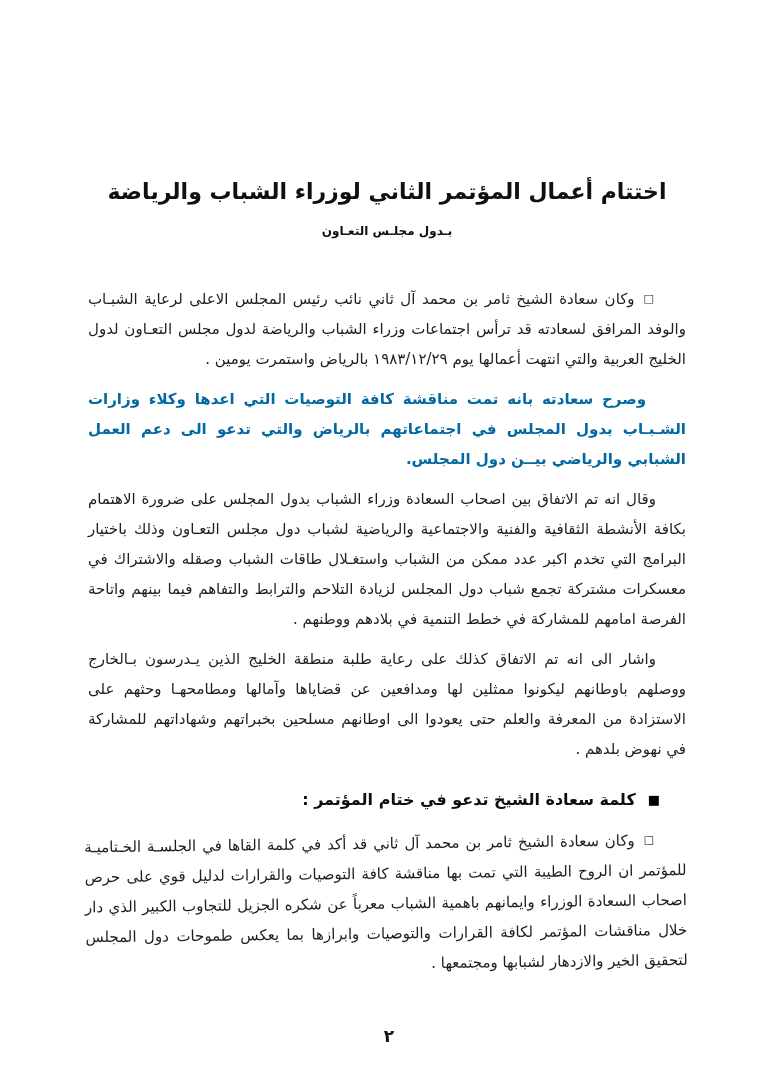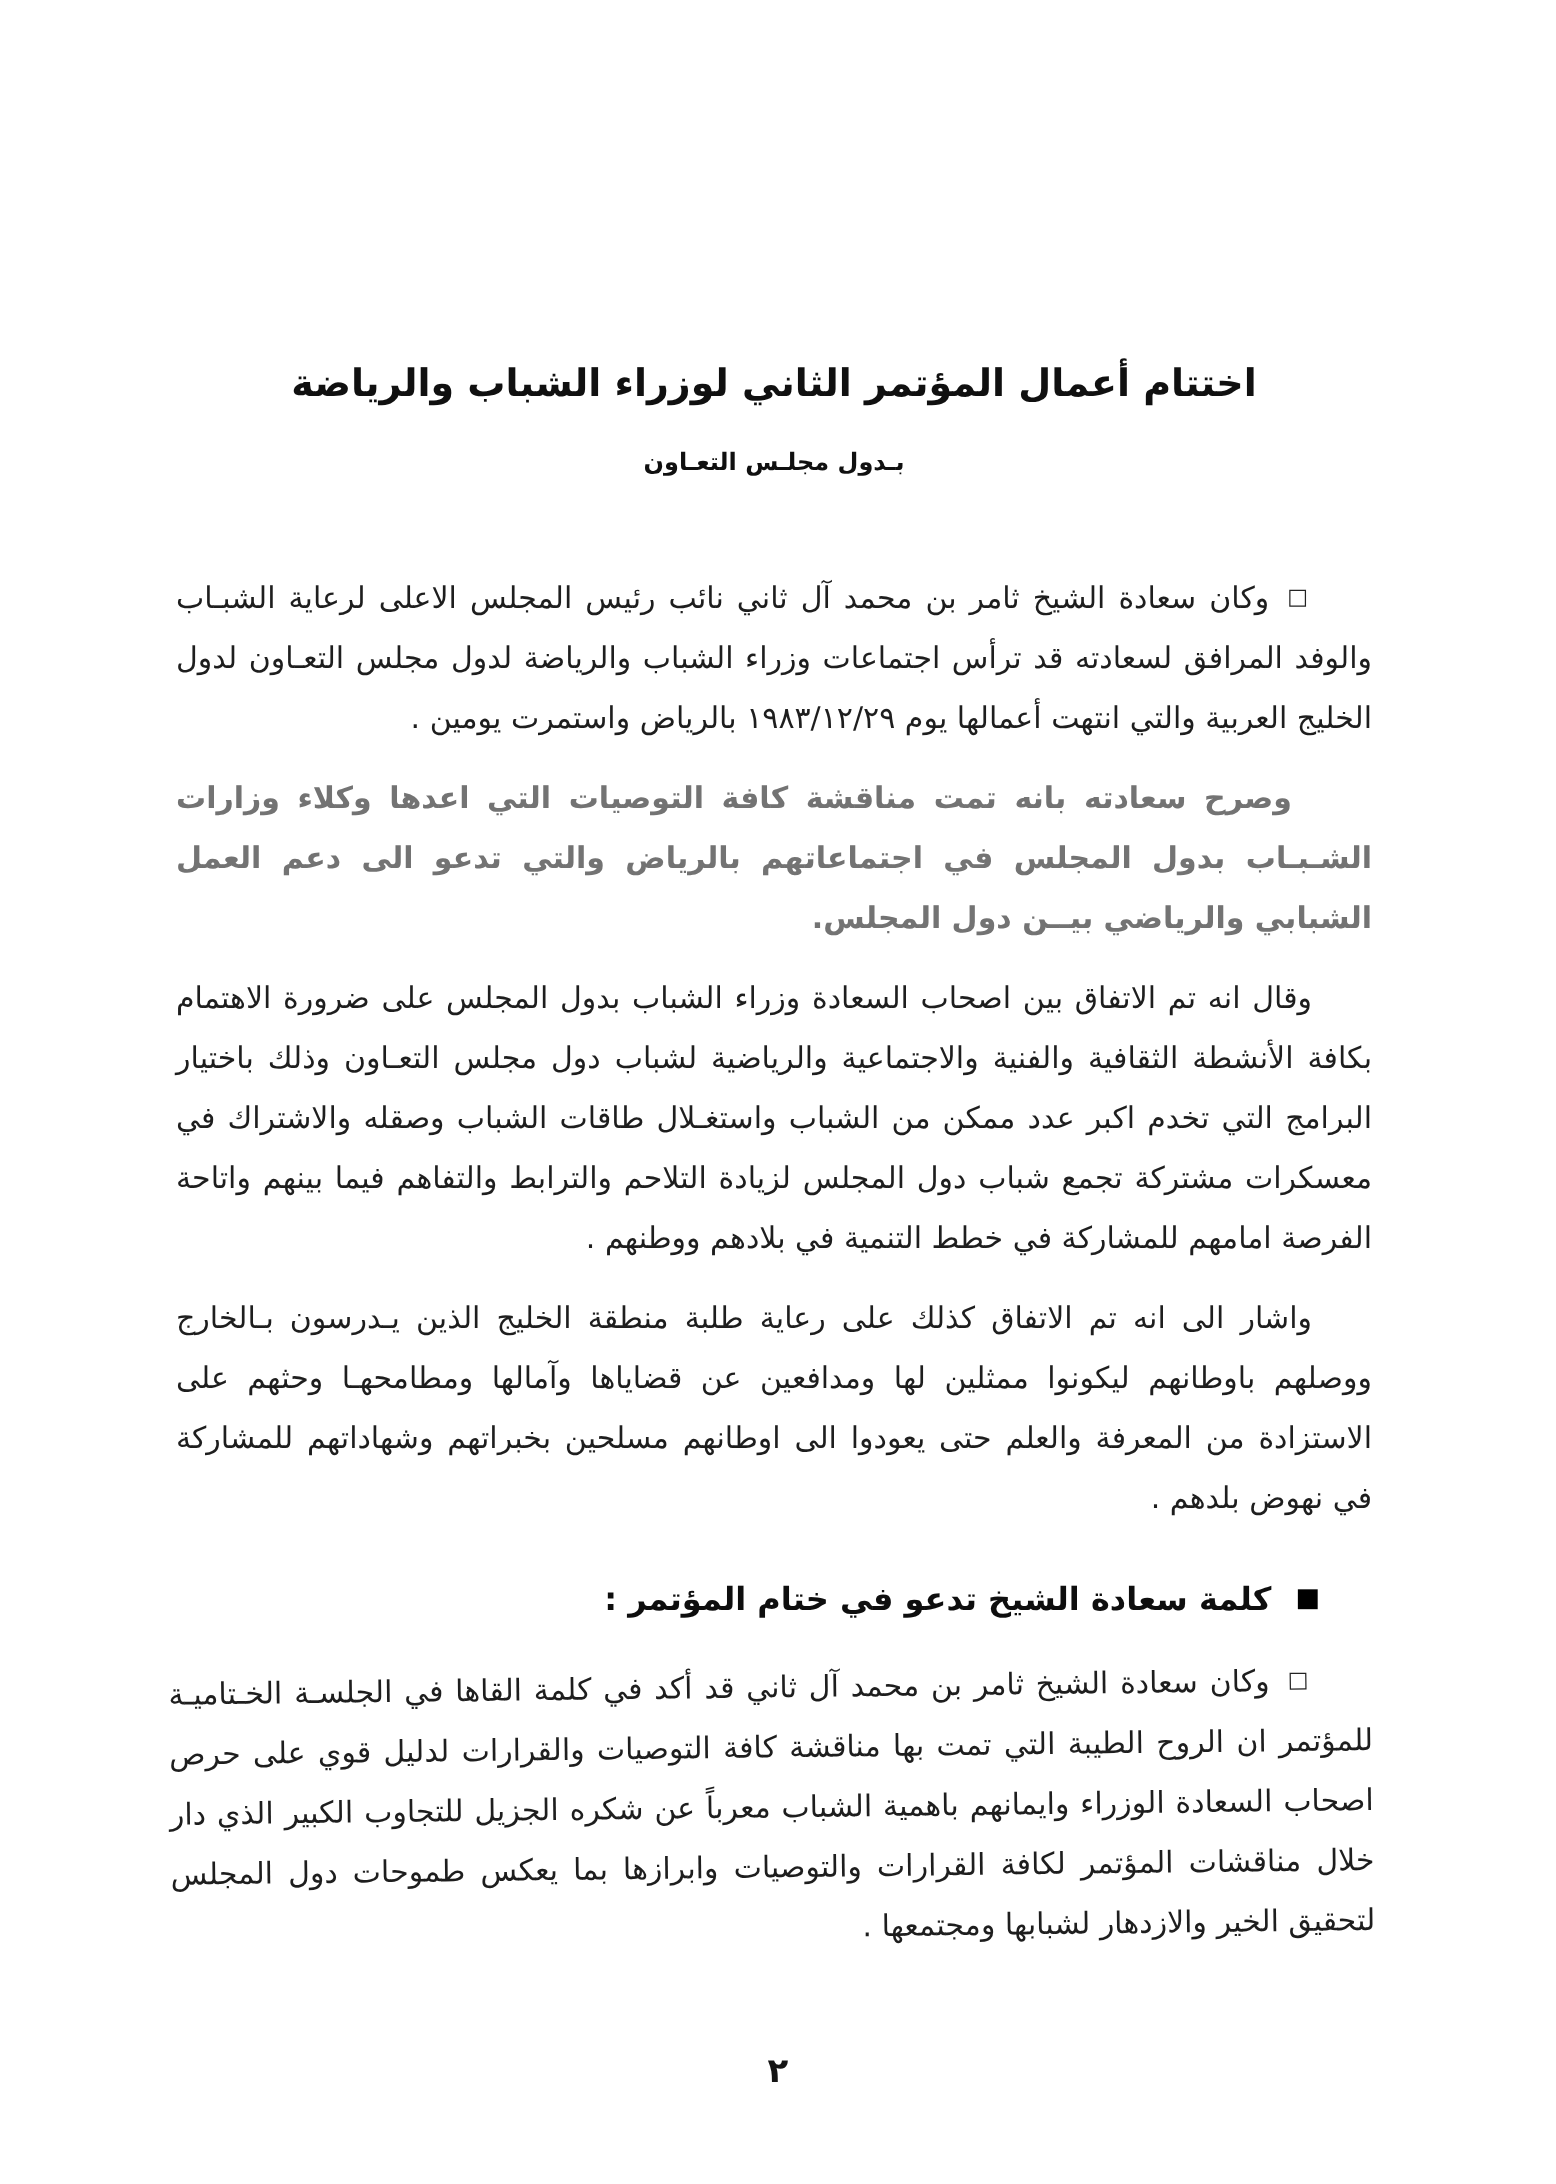--- a/index.html
+++ b/index.html
@@ -24,21 +24,21 @@
     padding: 172px 92px 0 88px;
     direction: rtl;
   }
   .doc-title {
     text-align: center;
     font-weight: bold;
     color: #101010;
     margin-bottom: 34px;
   }
   .title-line-1 {
-    font-size: 19px;
+    font-size: 22px;
     line-height: 40px;
     letter-spacing: 0.5px;
   }
   .title-line-2 {
     font-size: 12px;
     line-height: 38px;
   }
   .body-text {
     direction: rtl;
   }
@@ -49,21 +49,21 @@
     text-justify: inter-word;
     margin: 0 0 10px 0;
     text-indent: 30px;
     color: #1e1e1e;
   }
   .para.first {
     text-indent: 16px;
   }
   .para.bold {
     font-weight: bold;
-    color: #737373;
+    color: #0369a1;
     text-indent: 40px;
   }
   .marker {
     display: inline-block;
     font-size: 11px;
     vertical-align: 2px;
     margin-left: 9px;
     color: #222;
   }
   .section-heading {

